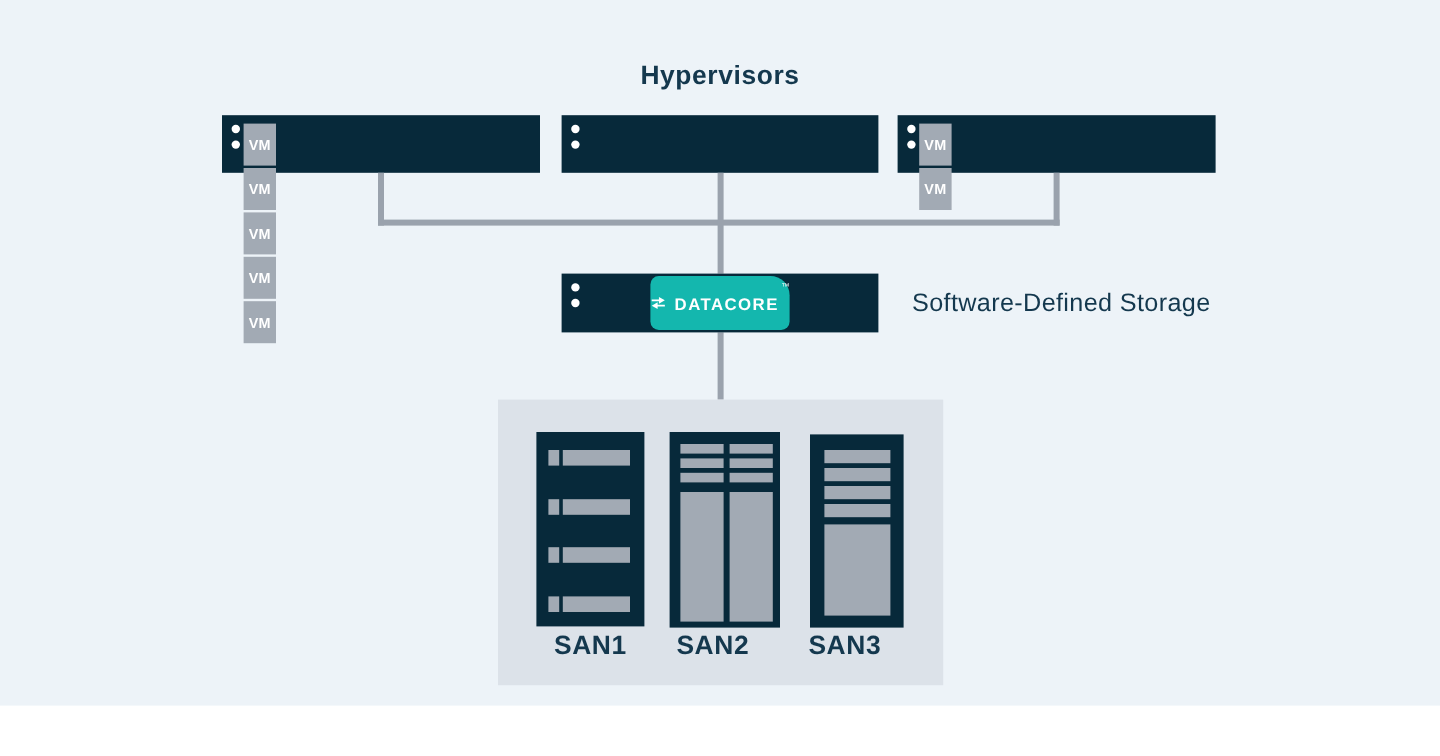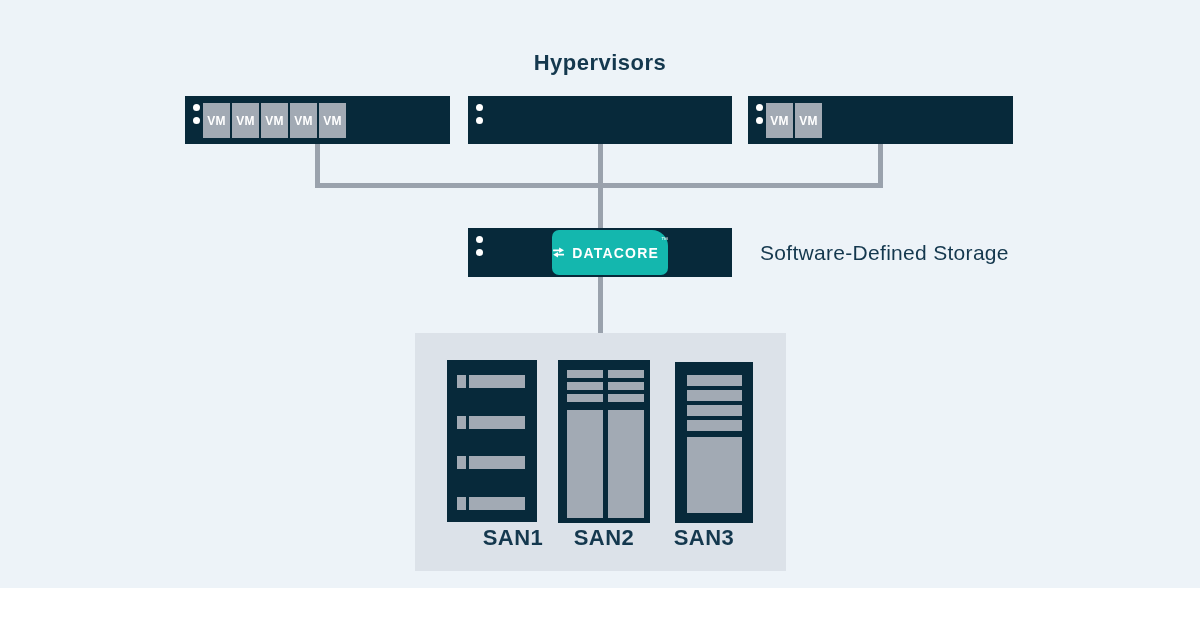--- a/index.html
+++ b/index.html
@@ -13,37 +13,37 @@
     position:absolute;left:600px;top:50px;transform:translateX(-50%);
     font-size:22px;font-weight:600;letter-spacing:.5px;white-space:nowrap;
   }
   
   .server{position:absolute;background:var(--server,#07293a);height:48px;}
   .hv1{left:185px;top:96px;width:265px;}
   .hv2{left:468px;top:96px;width:264px;}
   .hv3{left:748px;top:96px;width:265px;}
   .dots{position:absolute;left:8px;top:8px;display:flex;flex-direction:column;gap:6px;}
   .dot{width:7px;height:7px;border-radius:50%;background:#fff;}
-  .vm-chips{position:absolute;left:18px;top:7px;display:flex;gap:2px;}
+  .vm-chips{position:absolute;left:18px;top:7px;display:flex;gap:2px;flex-direction:column;}
   .vm-chip{
     width:27px;height:35px;background:var(--gray,#a2aab4);
     color:#fff;font-size:12px;font-weight:bold;letter-spacing:.3px;
     display:flex;align-items:center;justify-content:center;
   }
   
   .conn{position:absolute;background:var(--connector,#9aa2ad);}
   .c-left-v{left:315px;top:144px;width:5px;height:44px;}
   .c-right-v{left:878px;top:144px;width:5px;height:44px;}
   .c-h{left:315px;top:183px;width:568px;height:5px;}
   .c-mid-v1{left:598px;top:144px;width:5px;height:84px;}
   .c-mid-v2{left:598px;top:277px;width:5px;height:56px;}
   
   .sds{left:468px;top:228px;width:264px;height:49px;}
   .badge{
-    position:absolute;left:84px;top:2px;width:116px;height:45px;
+    position:absolute;left:74px;top:2px;width:116px;height:45px;
     background:var(--teal,#14b7ae);border-radius:7px 16px 7px 7px;
     display:flex;align-items:center;justify-content:flex-start;gap:7px;color:#fff;
   }
   .badge-label{font-size:14px;font-weight:bold;letter-spacing:1.2px;}
   .badge-tm{font-size:7px;align-self:flex-start;margin:6px 0 0 -5px;}
   .caption{
     position:absolute;left:760px;top:241px;
     font-size:21px;font-weight:400;letter-spacing:.3px;white-space:nowrap;
   }
   
@@ -57,21 +57,21 @@
   .col{flex:1;display:flex;flex-direction:column;gap:4px;}
   .slot{height:8px;background:var(--gray,#a2aab4);}
   .col .tall{flex:1;margin-top:4px;background:var(--gray,#a2aab4);}
   .san3{left:260px;top:29px;width:78px;height:161px;display:flex;flex-direction:column;padding:13px 11px 10px 12px;}
   .san3 .slot{height:11px;margin-bottom:4px;}
   .san3 .tall{flex:1;margin-top:2px;background:var(--gray,#a2aab4);}
   .san-label{
     position:absolute;top:192px;transform:translateX(-50%);
     font-size:22px;font-weight:600;letter-spacing:.5px;
   }
-  .l1{left:77px;margin-left:21px;} .l2{left:189px;} .l3{left:289px;}
+  .l1{left:77px;} .l2{left:179px;} .l3{left:289px;}
 </style>
 </head>
 <body>
 
 <div class="canvas">
 
   <div class="title">Hypervisors</div>
 
   <div class="server hv1">
     <div class="dots">

